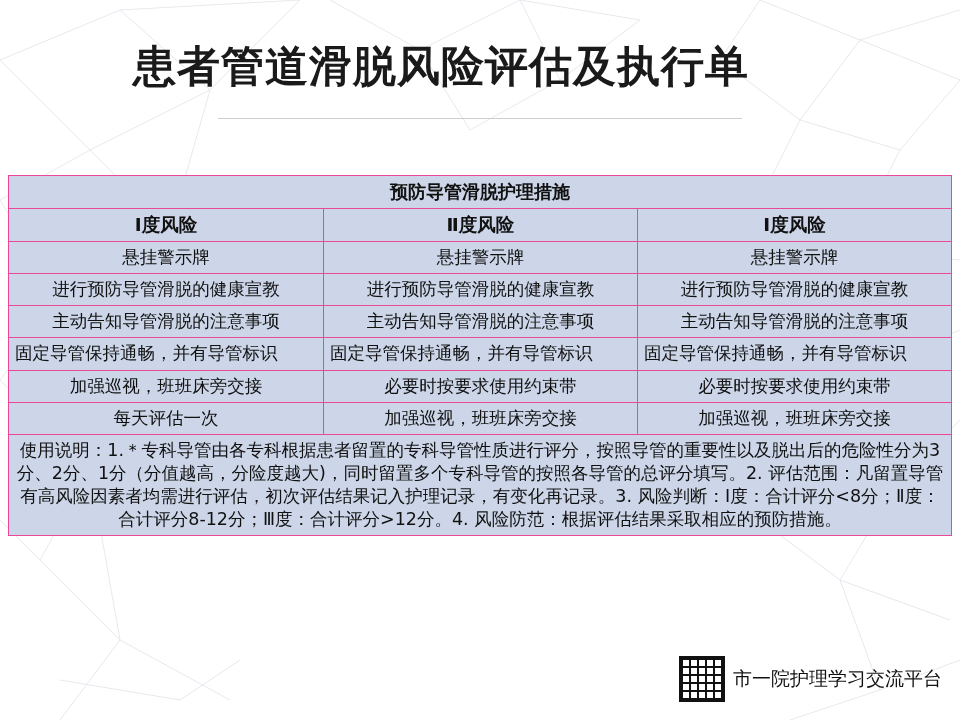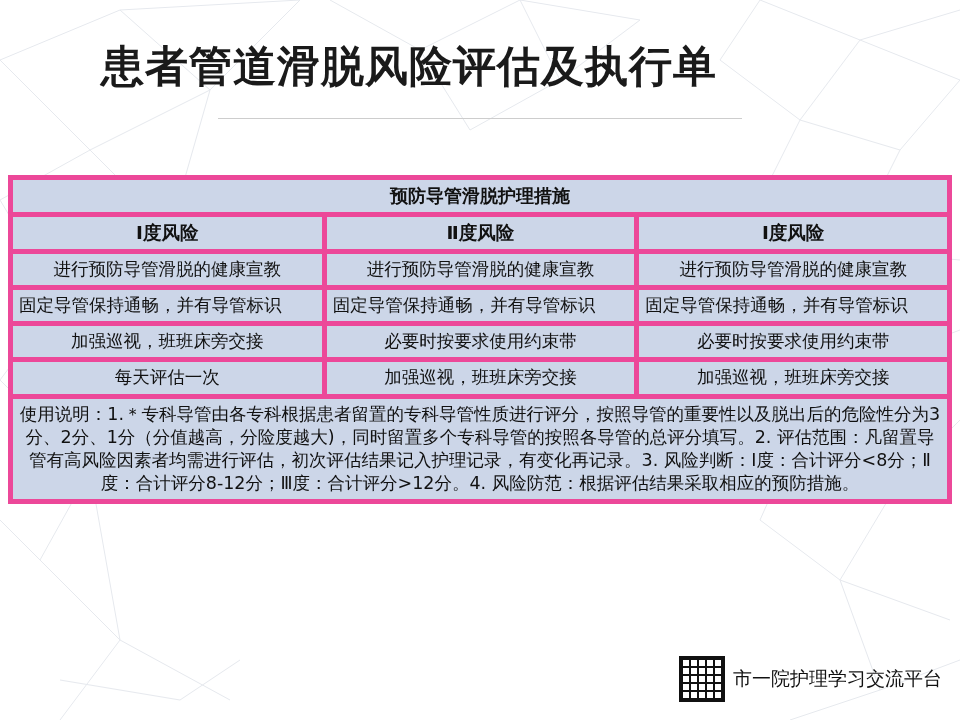--- a/index.html
+++ b/index.html
@@ -33,20 +33,21 @@
     position: absolute;
     top: 38px;
     left: 0;
     width: 818px;
     text-align: center;
     font-family: "DejaVu Sans", sans-serif;
     font-weight: bold;
     font-size: 43px;
     color: #1a1a1a;
     letter-spacing: 1px;
+    padding-left: 32px;
   }
   .title-rule {
     position: absolute;
     top: 118px;
     left: 218px;
     width: 524px;
     height: 1px;
     background: #cdcdcd;
   }
 
@@ -56,21 +57,21 @@
     left: 8px;
     width: 944px;
   }
   table.measures {
     border-collapse: collapse;
     width: 944px;
     table-layout: fixed;
     background: #ccd6e8;
   }
   table.measures td {
-    border: 5px solid #ec4899;
+    border: 1px solid #ec4899;
     color: #111111;
     font-family: "DejaVu Sans", sans-serif;
     font-size: 17.5px;
     padding: 4px 6px;
     text-align: center;
     vertical-align: middle;
     line-height: 1.32;
     background: #ccd6e8;
   }
   table.measures td.head {
@@ -163,23 +164,33 @@
         <tr>
           <td class="head" colspan="3">预防导管滑脱护理措施</td>
         </tr>
         <tr>
           <td class="grade">Ⅰ度风险</td>
           <td class="grade">Ⅱ度风险</td>
           <td class="grade">Ⅰ度风险</td>
         </tr>
 
         <tr>
+          <td>悬挂警示牌</td>
+          <td>悬挂警示牌</td>
+          <td>悬挂警示牌</td>
+        </tr>
+        <tr>
           <td>进行预防导管滑脱的健康宣教</td>
           <td>进行预防导管滑脱的健康宣教</td>
           <td>进行预防导管滑脱的健康宣教</td>
+        </tr>
+        <tr>
+          <td>主动告知导管滑脱的注意事项</td>
+          <td>主动告知导管滑脱的注意事项</td>
+          <td>主动告知导管滑脱的注意事项</td>
         </tr>
         <tr>
           <td class="left">固定导管保持通畅，并有导管标识</td>
           <td class="left">固定导管保持通畅，并有导管标识</td>
           <td class="left">固定导管保持通畅，并有导管标识</td>
         </tr>
         <tr>
           <td>加强巡视，班班床旁交接</td>
           <td>必要时按要求使用约束带</td>
           <td>必要时按要求使用约束带</td>

